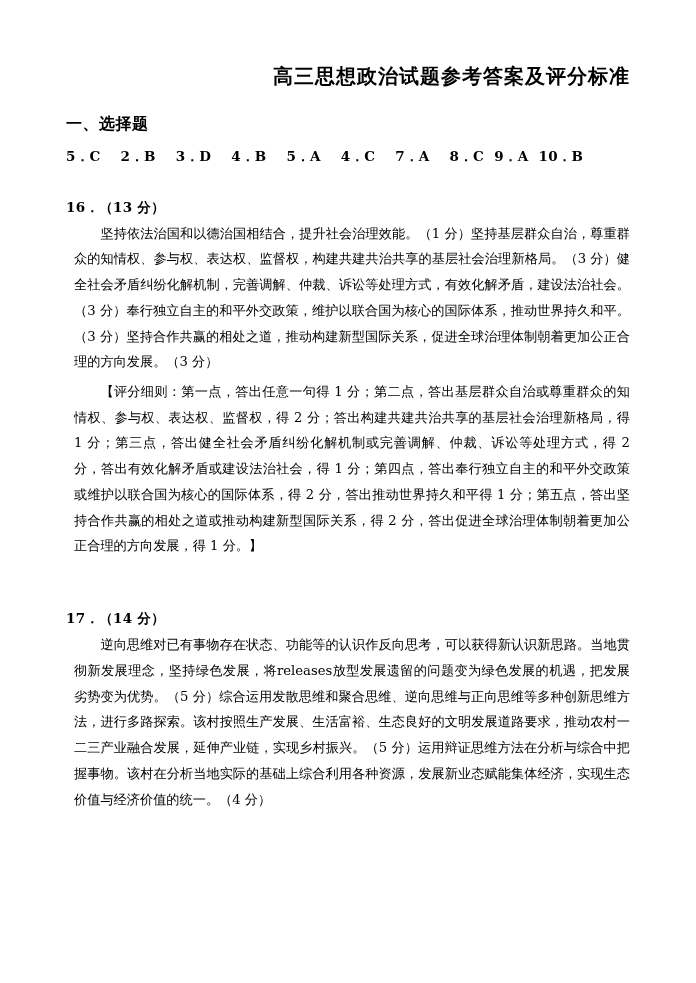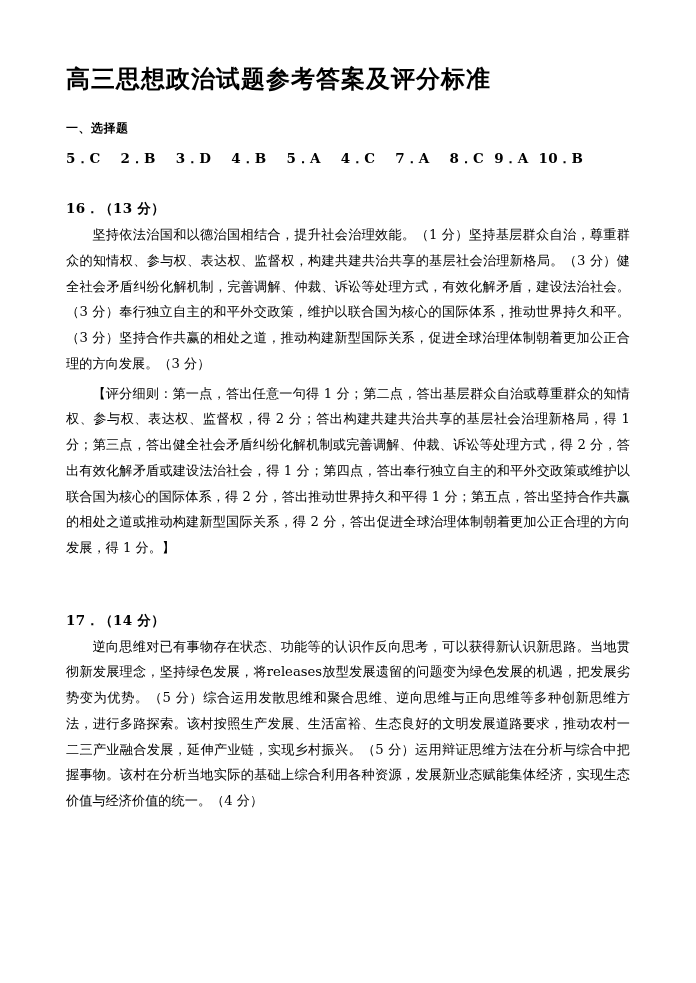--- a/index.html
+++ b/index.html
@@ -15,30 +15,30 @@
     overflow: hidden;
   }
   .page {
     position: relative;
     width: 696px;
     height: 983px;
     box-sizing: border-box;
     padding: 0 66px;
   }
   .doc-title {
-    text-align: left;
-    font-size: 24px;
+    text-align: right;
+    font-size: 20px;
     font-weight: bold;
     letter-spacing: 1px;
     margin-top: 62px;
     margin-bottom: 0;
     line-height: 1.4;
   }
   .section-head {
-    font-size: 12px;
+    font-size: 16px;
     font-weight: bold;
     margin-top: 24px;
     margin-bottom: 0;
     letter-spacing: 0.5px;
   }
   .answer-line {
     font-size: 13.5px;
     font-weight: bold;
     margin-top: 11px;
     letter-spacing: 0.3px;
@@ -52,21 +52,21 @@
     font-weight: bold;
     margin-top: 31px;
     margin-bottom: 0;
     letter-spacing: 0.3px;
   }
   .para {
     font-size: 13.2px;
     line-height: 1.95;
     text-align: justify;
     text-justify: inter-ideograph;
-    margin: 4px 0 0 0;
+    margin: 4px 0 0 8px;
     text-indent: 2em;
   }
   .para.criteria {
     text-indent: 2em;
   }
   .spacer-md { height: 20px; }
 </style>
 </head>
 <body>
 

